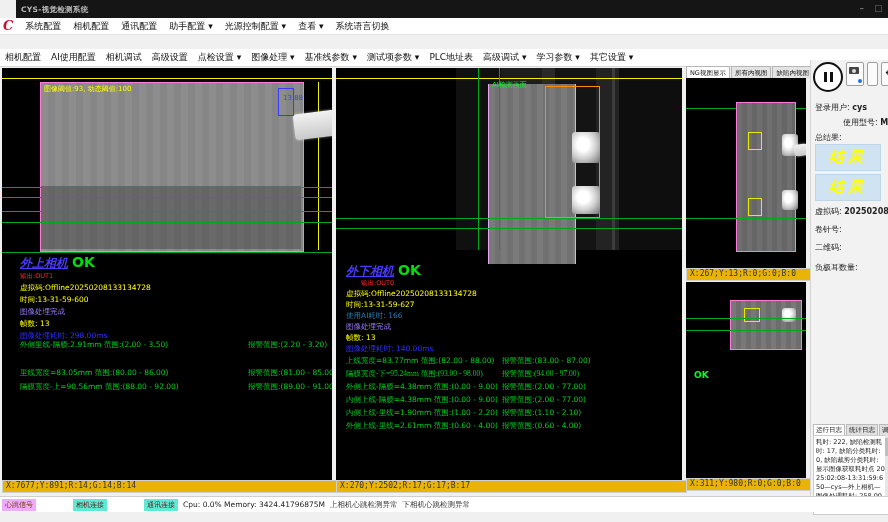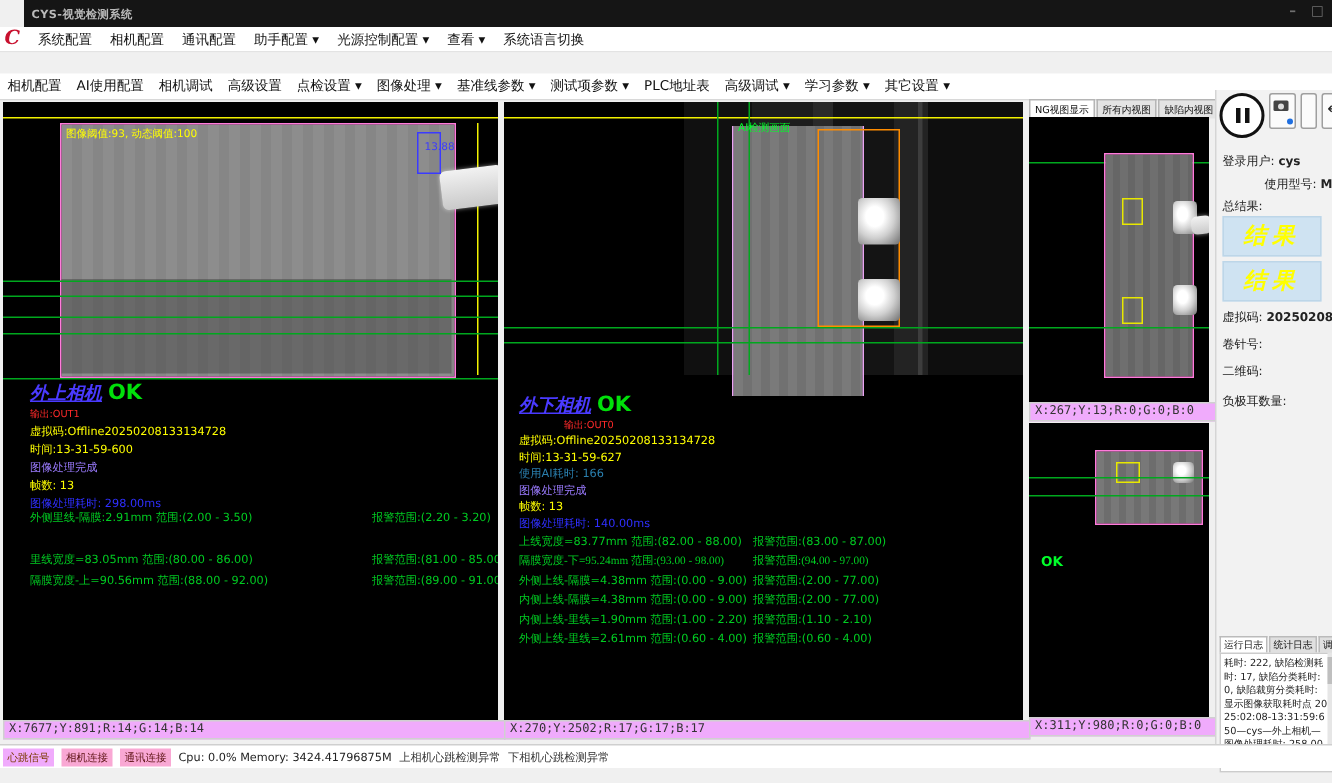--- a/index.html
+++ b/index.html
@@ -18,21 +18,21 @@
   .tabrow{position:absolute;left:0;top:34px;width:888px;height:15px;background:#f0f0f0;border-bottom:1px solid #c9c9c9;}
   .ptab{position:absolute;left:2px;top:1px;height:14px;padding:0 8px;background:#fff;border:1px solid #ababab;border-bottom:none;font-size:8.5px;line-height:14px;}
   
   .toolbar{position:absolute;left:0;top:49px;width:888px;height:17px;background:#ffffff;display:flex;align-items:center;border-bottom:1px solid #d8d8d8;}
   .titem{padding:1px 5px;font-size:9px;white-space:nowrap;}
   
   .viewpanel{position:absolute;background:#000;overflow:hidden;}
   .hline{position:absolute;left:0;right:0;height:1px;background:#00a81e;}
   .vline{position:absolute;top:0;bottom:0;width:1px;background:#00a81e;}
   .yline{background:#f2f200;}
-  .coordbar{position:absolute;background:#f0abfc;border:1px solid #d0d0d0;font-family:"DejaVu Sans Mono","Liberation Mono",monospace;font-size:8px;color:#333;line-height:10px;padding-left:3px;white-space:nowrap;overflow:hidden;}
+  .coordbar{position:absolute;background:#eab308;border:1px solid #d0d0d0;font-family:"DejaVu Sans Mono","Liberation Mono",monospace;font-size:8px;color:#333;line-height:10px;padding-left:3px;white-space:nowrap;overflow:hidden;}
   
   .rtitle{position:absolute;font-size:12px;font-weight:bold;font-style:italic;color:#4a3aff;white-space:nowrap;text-decoration:underline;}
   .rok{font-size:14px;font-weight:bold;font-style:normal;color:#00e00a;text-decoration:none;margin-left:4px;display:inline-block;}
   .rred{position:absolute;font-size:6.5px;color:#ff2a2a;white-space:nowrap;}
   .ryel{position:absolute;font-size:7.5px;color:#ffff00;white-space:nowrap;}
   .rvio{position:absolute;font-size:7.5px;color:#9b7bff;white-space:nowrap;}
   .rblu{position:absolute;font-size:7.5px;color:#2f2fff;white-space:nowrap;}
   .mrow{position:absolute;left:0;width:100%;height:12px;}
   .mtxt{position:absolute;font-size:7.5px;color:#00cc22;white-space:nowrap;}
   
@@ -61,21 +61,21 @@
   .logtabs{position:absolute;left:2px;top:364px;display:flex;gap:1px;}
   .logtab{font-size:6.5px;padding:1px 2px;background:#e0e0e0;border:1px solid #bbb;border-bottom:none;white-space:nowrap;}
   .logtab.active{background:#fff;}
   .logbody{position:absolute;left:2px;top:375px;width:70px;height:74px;background:#fff;border:1px solid #ccc;font-size:6.5px;line-height:9px;color:#222;padding:2px;overflow:hidden;word-break:break-all;}
   .logscroll{position:absolute;right:0px;top:375px;width:4px;height:76px;background:#e6e6e6;}
   .logscroll i{display:block;width:4px;height:18px;background:#bfbfbf;margin-top:3px;}
   
   .statusbar{position:absolute;left:0;top:496px;width:888px;height:15px;background:#fff;border-top:1px solid #cfcfcf;display:flex;align-items:center;gap:5px;padding-left:2px;font-size:7.5px;color:#222;}
   .badge{padding:1px 3px;font-size:7px;color:#5a1a1a;}
   .badge.y{background:#f0abfc;color:#7a3a00;}
-  .badge.r{background:#f9a8d4;color:#5c1212;}
+  .badge.r{background:#5eead4;color:#5c1212;margin-left:32px;}
   .warntxt{color:#333;}
   
   .stripe{position:absolute;top:0;bottom:0;}
   .blob{position:absolute;border-radius:3px;background:radial-gradient(ellipse at 40% 40%, #ffffff 0 25%, #cfcfcf 55%, #6e6e6e 100%);}
   .connector{position:absolute;background:linear-gradient(#f2f2f2,#c9c9c9);border-radius:4px;transform:rotate(-7deg);box-shadow:0 0 3px rgba(255,255,255,.5);}
 </style>
 </head>
 <body>
 
 <div id="app">
@@ -168,21 +168,21 @@
     <div class="blob" style="left:236px;top:118px;width:28px;height:28px;"></div>
     <div class="vline" style="left:142px;top:0;height:182px;"></div>
     <div class="vline" style="left:163px;top:0;height:182px;"></div>
     <div class="hline" style="top:150px;"></div>
     <div class="hline" style="top:160px;"></div>
     <span class="gtext" style="left:156px;top:12px;">AI检测画面</span>
 
     <div class="rtitle" style="left:10px;top:194px;">
       <span>外下相机</span><span class="rok">OK</span>
     </div>
-    <span class="rred" style="left:23px;top:211px;padding-left:17px;">输出:OUT0</span>
+    <span class="rred" style="left:8px;top:211px;padding-left:17px;">输出:OUT0</span>
     <span class="ryel" style="left:10px;top:221px;">虚拟码:Offline20250208133134728</span>
     <span class="ryel" style="left:10px;top:232px;">时间:13-31-59-627</span>
     <span class="rblu" style="left:10px;top:243px;color:#2a7fae;">使用AI耗时: 166</span>
     <span class="rvio" style="left:10px;top:254px;">图像处理完成</span>
     <span class="ryel" style="left:10px;top:265px;">帧数: 13</span>
     <span class="rblu" style="left:10px;top:276px;">图像处理耗时: 140.00ms</span>
 
     <div class="mrow" style="top:288px;">
       <span class="mtxt" style="left:10px;">上线宽度=83.77mm 范围:(82.00 - 88.00)</span>
       <span class="mtxt" style="left:166px;">报警范围:(83.00 - 87.00)</span>

